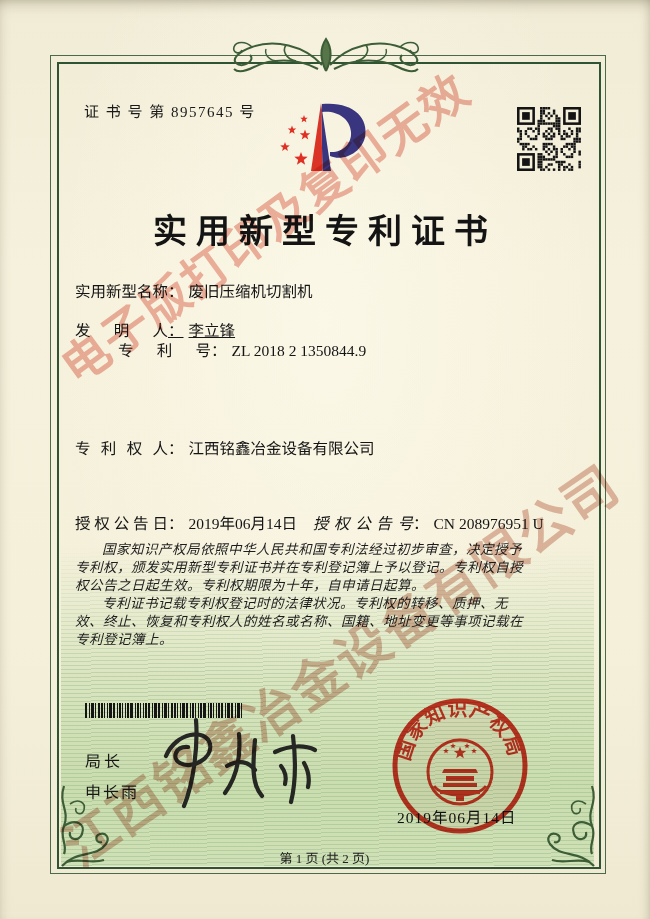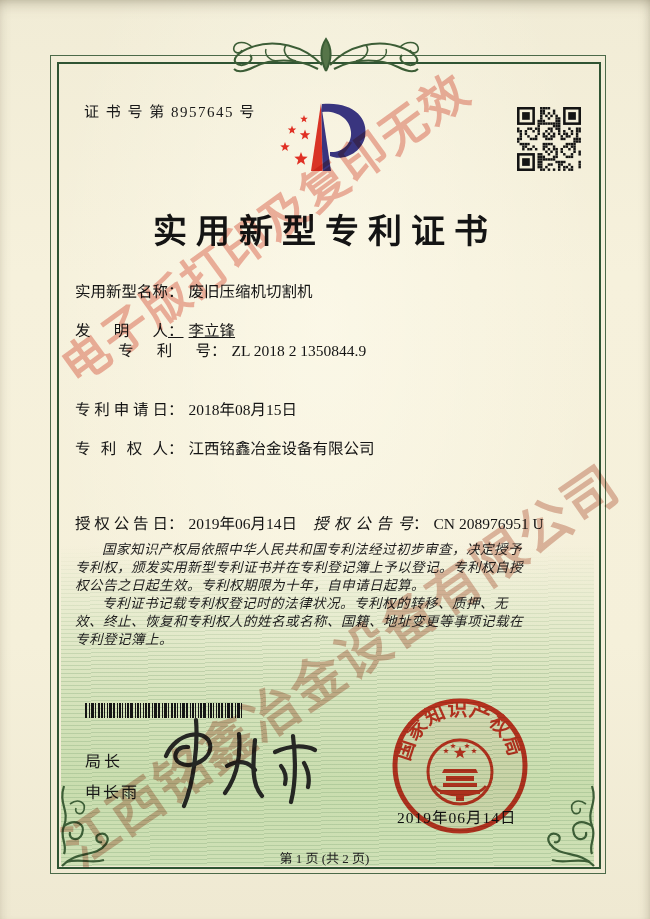--- a/index.html
+++ b/index.html
@@ -305,23 +305,20 @@
 
   <div class="abs frow" style="top:279px;">
     <span class="flabel">实用新型名称</span><span class="fcolon">：</span><span>废旧压缩机切割机</span>
   </div>
   <div class="abs frow" style="top:318px;text-decoration:underline;">
     <span class="flabel">发明人</span><span class="fcolon">：</span><span>李立锋</span>
   </div>
   <div class="abs frow" style="top:338px;margin-left:43px;">
     <span class="flabel">专利号</span><span class="fcolon">：</span><span>ZL 2018 2 1350844.9</span>
   </div>
-  <div class="abs frow" style="top:397px;">
-    <span class="flabel">专利申请日</span><span class="fcolon">：</span><span>2018年08月15日</span>
-  </div>
   <div class="abs frow" style="top:436px;">
     <span class="flabel">专利权人</span><span class="fcolon">：</span><span>江西铭鑫冶金设备有限公司</span>
   </div>
 
   <div class="abs frow" style="top:511px;">
     <span class="flabel">授权公告日</span><span class="fcolon">：</span><span>2019年06月14日</span>
     <span class="grant-right">
       <span class="flabel">授权公告号</span><span class="fcolon">：</span><span>CN 208976951 U</span>
     </span>
   </div>

